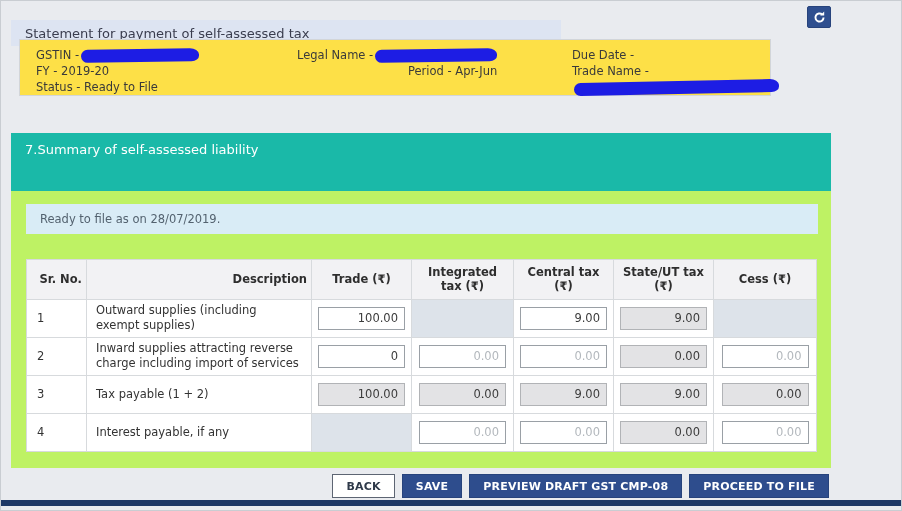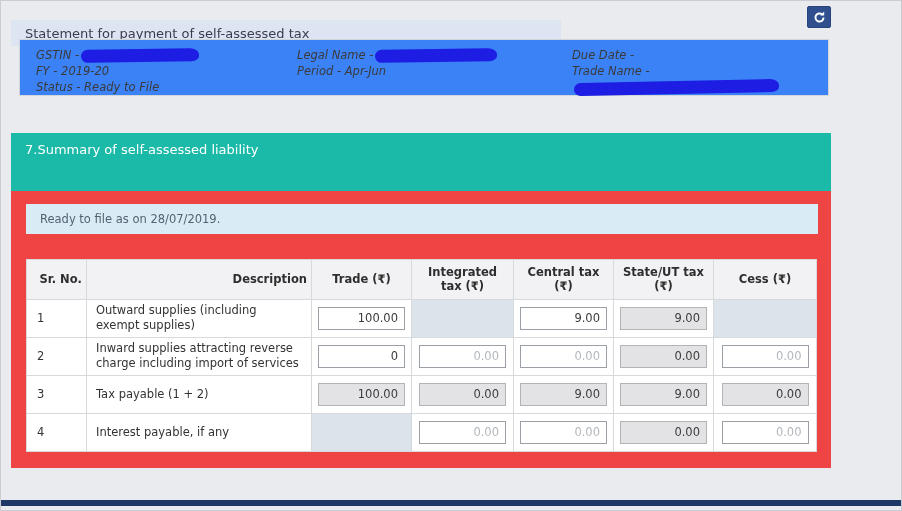--- a/index.html
+++ b/index.html
@@ -7,45 +7,45 @@
   body { font-family:"DejaVu Sans","Liberation Sans",sans-serif; background:#fff; }
   .page { position:relative; width:902px; height:511px; background:#e9ebef; border:1px solid #c9cdd2; overflow:hidden; }
 
   
   .titlebar { position:absolute; left:10px; top:7px; width:550px; height:26px; background:#dde4f2;
               display:flex; align-items:center; padding-left:14px; font-size:13px; color:#3a3d4e;margin-top:12px; }
   .refresh-btn { position:absolute; left:806px; top:5px; width:24px; height:22px; background:#2f4f8f;
                  border:1px solid #27437c; border-radius:2px; cursor:pointer; display:flex; align-items:center; justify-content:center; }
 
   
-  .info-box { position:absolute; left:18px; top:38px; width:810px; height:57px; background:#3b82f6; border:1px solid #d2d5d9;
-              font-size:11.5px; color:#3a3a3a;font-style:italic; }
+  .info-box { position:absolute; left:18px; top:38px; width:752px; height:57px; background:#fde047; border:1px solid #d2d5d9;
+              font-size:11.5px; color:#3a3a3a; }
   .info-col { position:absolute; top:7px; line-height:16px; }
   .info-col.c1 { left:16px; }
-  .info-col.c2 { left:277px; }
+  .info-col.c2 { left:277px;text-align:right; }
   .info-col.c3 { left:552px; }
   .redact { display:inline-block; height:13px; background:#1d1de4; vertical-align:middle; margin-left:2px;
             border-radius:8px 11px 9px 8px / 60% 55% 50% 60%; transform:rotate(-0.8deg); }
   .redact.r-gstin { width:118px; }
   .redact.r-legal { width:122px; }
   .redact.r-trade { width:205px; transform:rotate(-1.2deg); }
 
   
   .nil-strip { position:absolute; left:10px; top:108px; width:820px; height:24px; background:#fff;
                display:flex; align-items:center; font-size:12px; color:#3a3a3a;margin-top:34px; }
   .nil-strip input { width:13px; height:13px; margin:0 10px 0 11px; accent-color:#2f4f8f; }
 
   
   .section-head { position:absolute; left:10px; top:132px; width:820px; height:58px; background:#1ab9a8; color:#fff;
                   padding:9px 14px 0 14px; }
   .section-head .line1 { font-size:13px; margin-bottom:6px; }
   .section-head .line2 { font-size:12.5px; }
 
   
-  .panel { position:absolute; left:10px; top:190px; width:820px; height:277px; background:#ef4444; }
+  .panel { position:absolute; left:10px; top:190px; width:820px; height:277px; background:#bef264; }
 
   .alert { position:absolute; left:15px; top:13px; width:792px; height:30px; background:#d9ecf6;
            display:flex; align-items:center; padding-left:14px; font-size:11.5px; color:#53626f; }
 
   
   table.liab { position:absolute; left:15px; top:68px; width:790px; border-collapse:collapse; table-layout:fixed;
                font-size:11.5px; color:#333; background:#fff; }
   table.liab th, table.liab td { border:1px solid #d7dadd; }
   table.liab th { background:#f2f2f4; color:#2e2e2e; font-weight:bold; padding:5px 4px; height:38px;
                   text-align:center; vertical-align:middle; line-height:1.25; }
@@ -169,15 +169,21 @@
             <td class="shaded"></td>
             <td><input type="text" class="cell-input muted" value="0.00" style=""></td>
             <td><input type="text" class="cell-input muted" value="0.00" style=""></td>
             <td><input type="text" class="cell-input disabled" disabled="" value="0.00" style=""></td>
             <td><input type="text" class="cell-input muted" value="0.00" style=""></td>
           </tr>
         </tbody>
     </table>
   </div>
 
+  <div class="actions">
+    <button class="btn btn-back">BACK</button>
+    <button class="btn btn-primary">SAVE</button>
+    <button class="btn btn-primary">PREVIEW DRAFT GST CMP-08</button>
+    <button class="btn btn-primary">PROCEED TO FILE</button>
+  </div>
 
   <div class="bottom-bar"></div>
 </div>
 
 </body></html>

